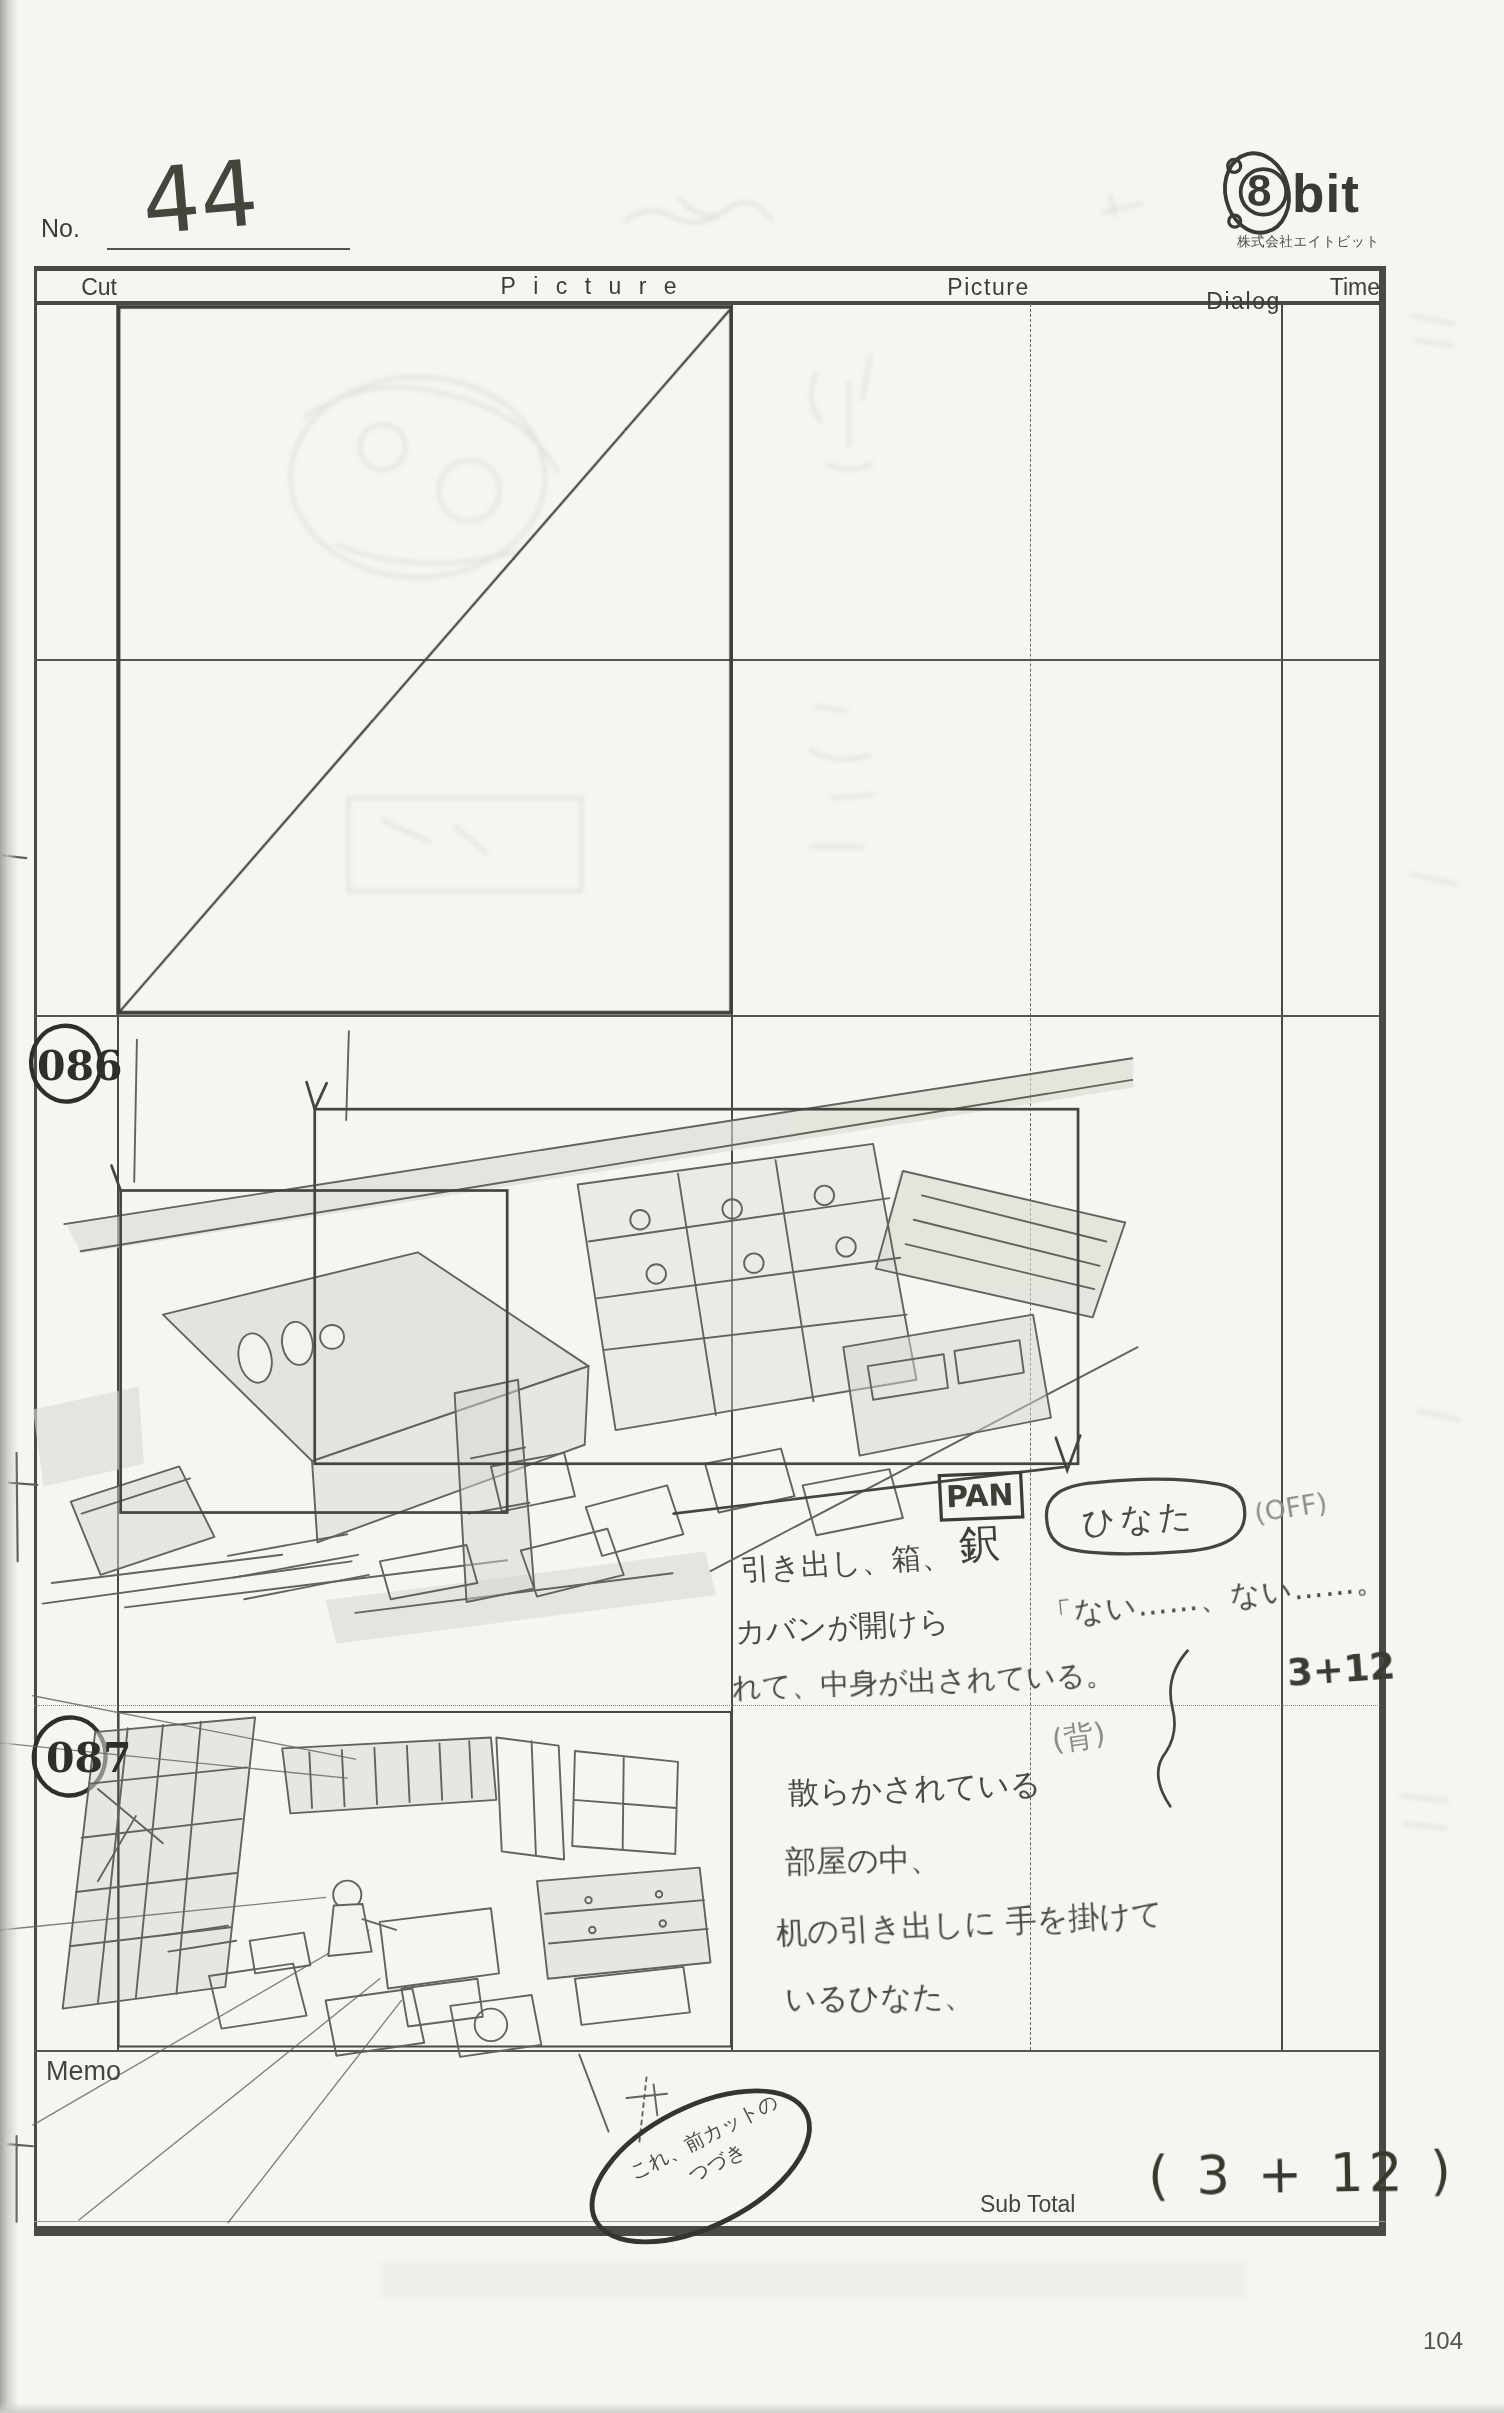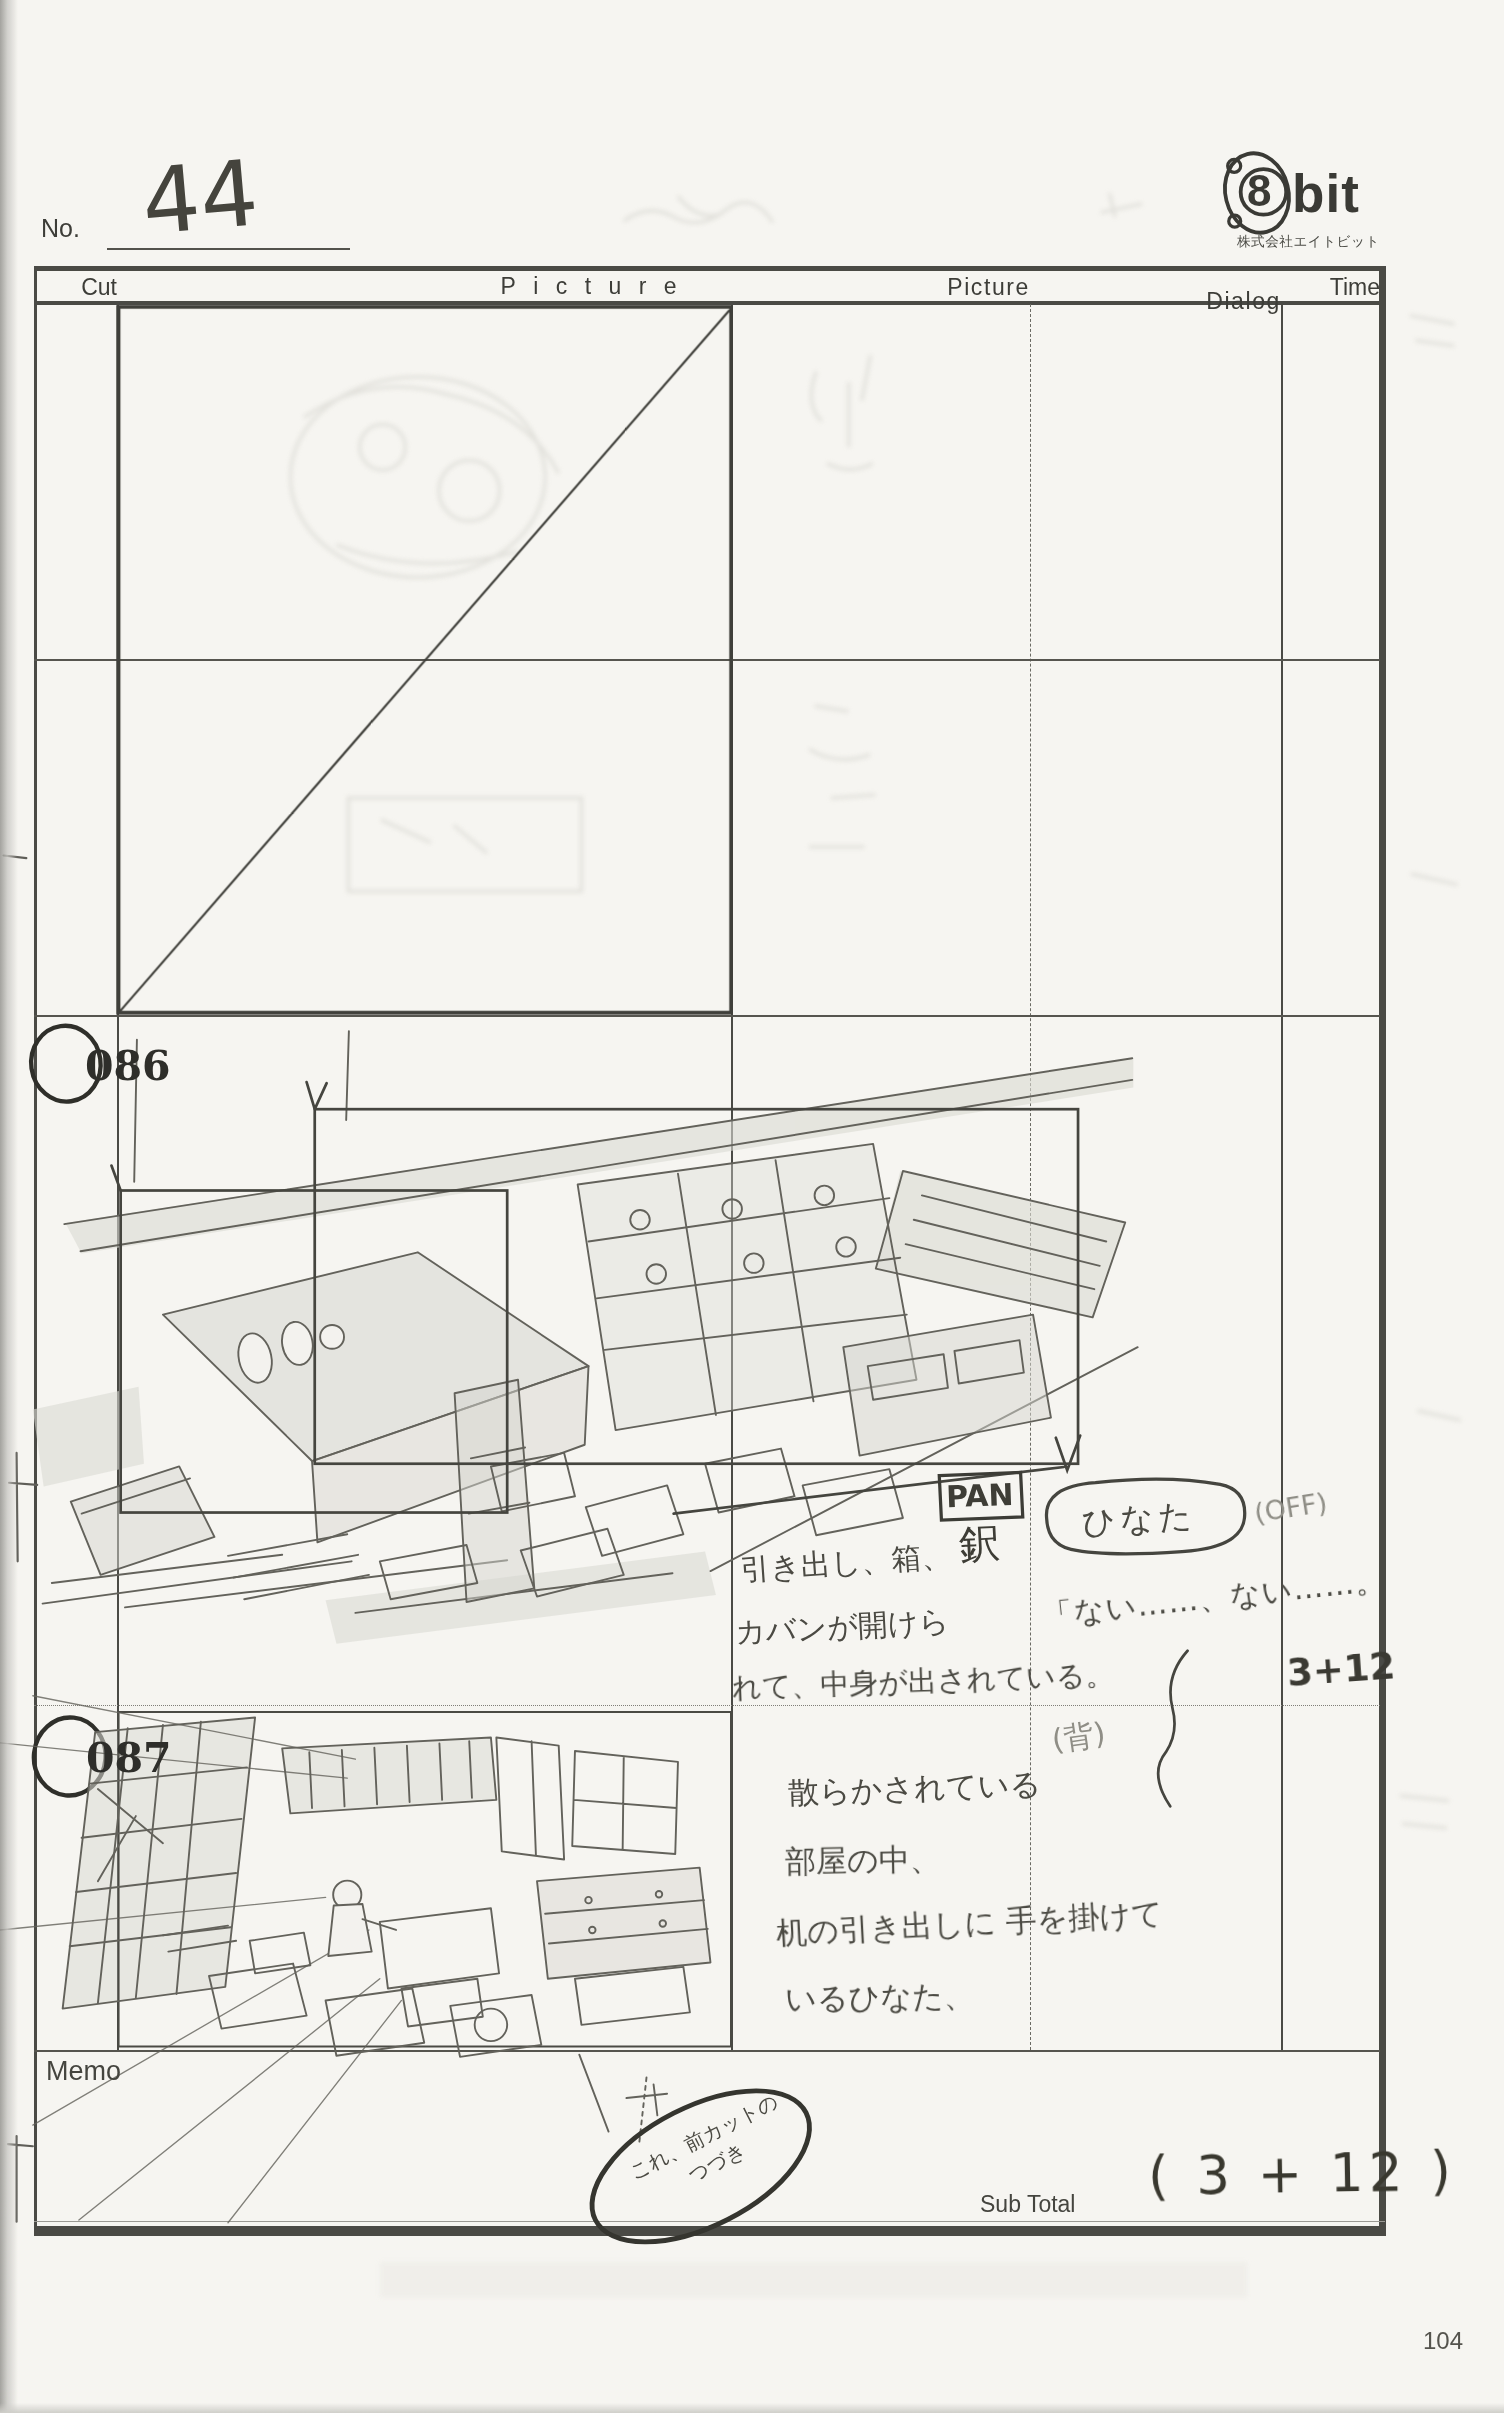--- a/index.html
+++ b/index.html
@@ -9,21 +9,21 @@
         background:linear-gradient(90deg,#8f8e8a,#c7c6c2 40%,rgba(246,245,241,0));opacity:.8;z-index:30;pointer-events:none;}
   .page::after{content:"";position:absolute;left:0;bottom:0;width:100%;height:9.8px;
         background:linear-gradient(0deg,#cfcec9,rgba(246,245,241,0));z-index:30;pointer-events:none;}
   .line{position:absolute;background:#4a4a45;}
   .vdash{position:absolute;border-left:1.6px dashed #6a6a63;background:none;}
   .hdot{position:absolute;border-top:1.6px dotted #807f78;background:none;}
   .hd{position:absolute;color:#3d3d38;font-size:23px;}
   .hd.center{text-align:right;}
   .prt{position:absolute;color:#3d3d38;}
   .stamp{position:absolute;font-family:"DejaVu Serif",serif;font-weight:bold;color:#2e2e2a;
-         text-align:center;margin-left:48px;}
+         text-align:center;}
   .hw{position:absolute;font-family:"DejaVu Sans",sans-serif;color:#4b4a43;white-space:nowrap;}
   .hw-light{color:#8f8e86;}
   svg.art{position:absolute;left:0;top:0;z-index:10;pointer-events:none;}
   .txt{z-index:20;}
 </style>
 </head>
 <body>
 
 <div class="page">
 
@@ -53,21 +53,21 @@
   <div class="hd center txt" style="left:184px;top:273px;width:510px;letter-spacing:17.4px;">Picture</div>
   <div class="hd center txt" style="left:733px;top:274px;width:297px;letter-spacing:1.6px;">Picture</div>
   <div class="hd center txt" style="left:1030px;top:288px;width:251px;letter-spacing:1.6px;">Dialog</div>
   <div class="hd center txt" style="left:1281px;top:274px;width:99px;">Time</div>
 
   <div class="prt txt" style="left:1247px;top:166px;font-size:44px;font-weight:bold;color:#3a3a35;">8</div>
   <div class="prt txt" style="left:1292px;top:163px;font-size:53px;font-weight:bold;color:#3a3a35;letter-spacing:1.1px;">bit</div>
   <div class="prt txt" style="left:1237px;top:233px;font-size:13.6px;color:#4c4c46;letter-spacing:0.5px;">株式会社エイトビット</div>
 
   <div class="stamp txt" style="left:37px;top:1042px;width:65px;font-size:41px;">086</div>
-  <div class="stamp txt" style="left:38px;top:1734px;width:65px;font-size:41px;">087</div>
+  <div class="stamp txt" style="left:38px;top:1734px;width:65px;font-size:41px;padding-left:8px;">087</div>
 
   <div class="prt txt" style="left:46px;top:2056px;font-size:27px;color:#45453f;text-align:right;">Memo</div>
   <div class="prt txt" style="left:980px;top:2191px;font-size:23px;color:#45453f;">Sub Total</div>
   <div class="hw txt" style="left:1148px;top:2143px;font-size:53px;letter-spacing:5.4px;transform:rotate(-1deg);color:#39382f;">( 3 + 12 )</div>
   <div class="prt txt" style="left:1391px;top:2327px;font-size:24px;color:#55544e;margin-left:32px;">104</div>
 
   <div class="hw txt" style="left:740px;top:1543px;font-size:30px;transform:rotate(-4deg);">引き出し、箱、</div>
   <div class="hw txt" style="left:735px;top:1607px;font-size:30px;transform:rotate(-3deg);">カバンが開けら</div>
   <div class="hw txt" style="left:732px;top:1662px;font-size:29px;transform:rotate(-2deg);">れて、中身が出されている。</div>
   <div class="hw txt" style="left:946px;top:1478px;font-size:30px;font-weight:bold;transform:rotate(-2deg);color:#3e3d36;">PAN</div>

